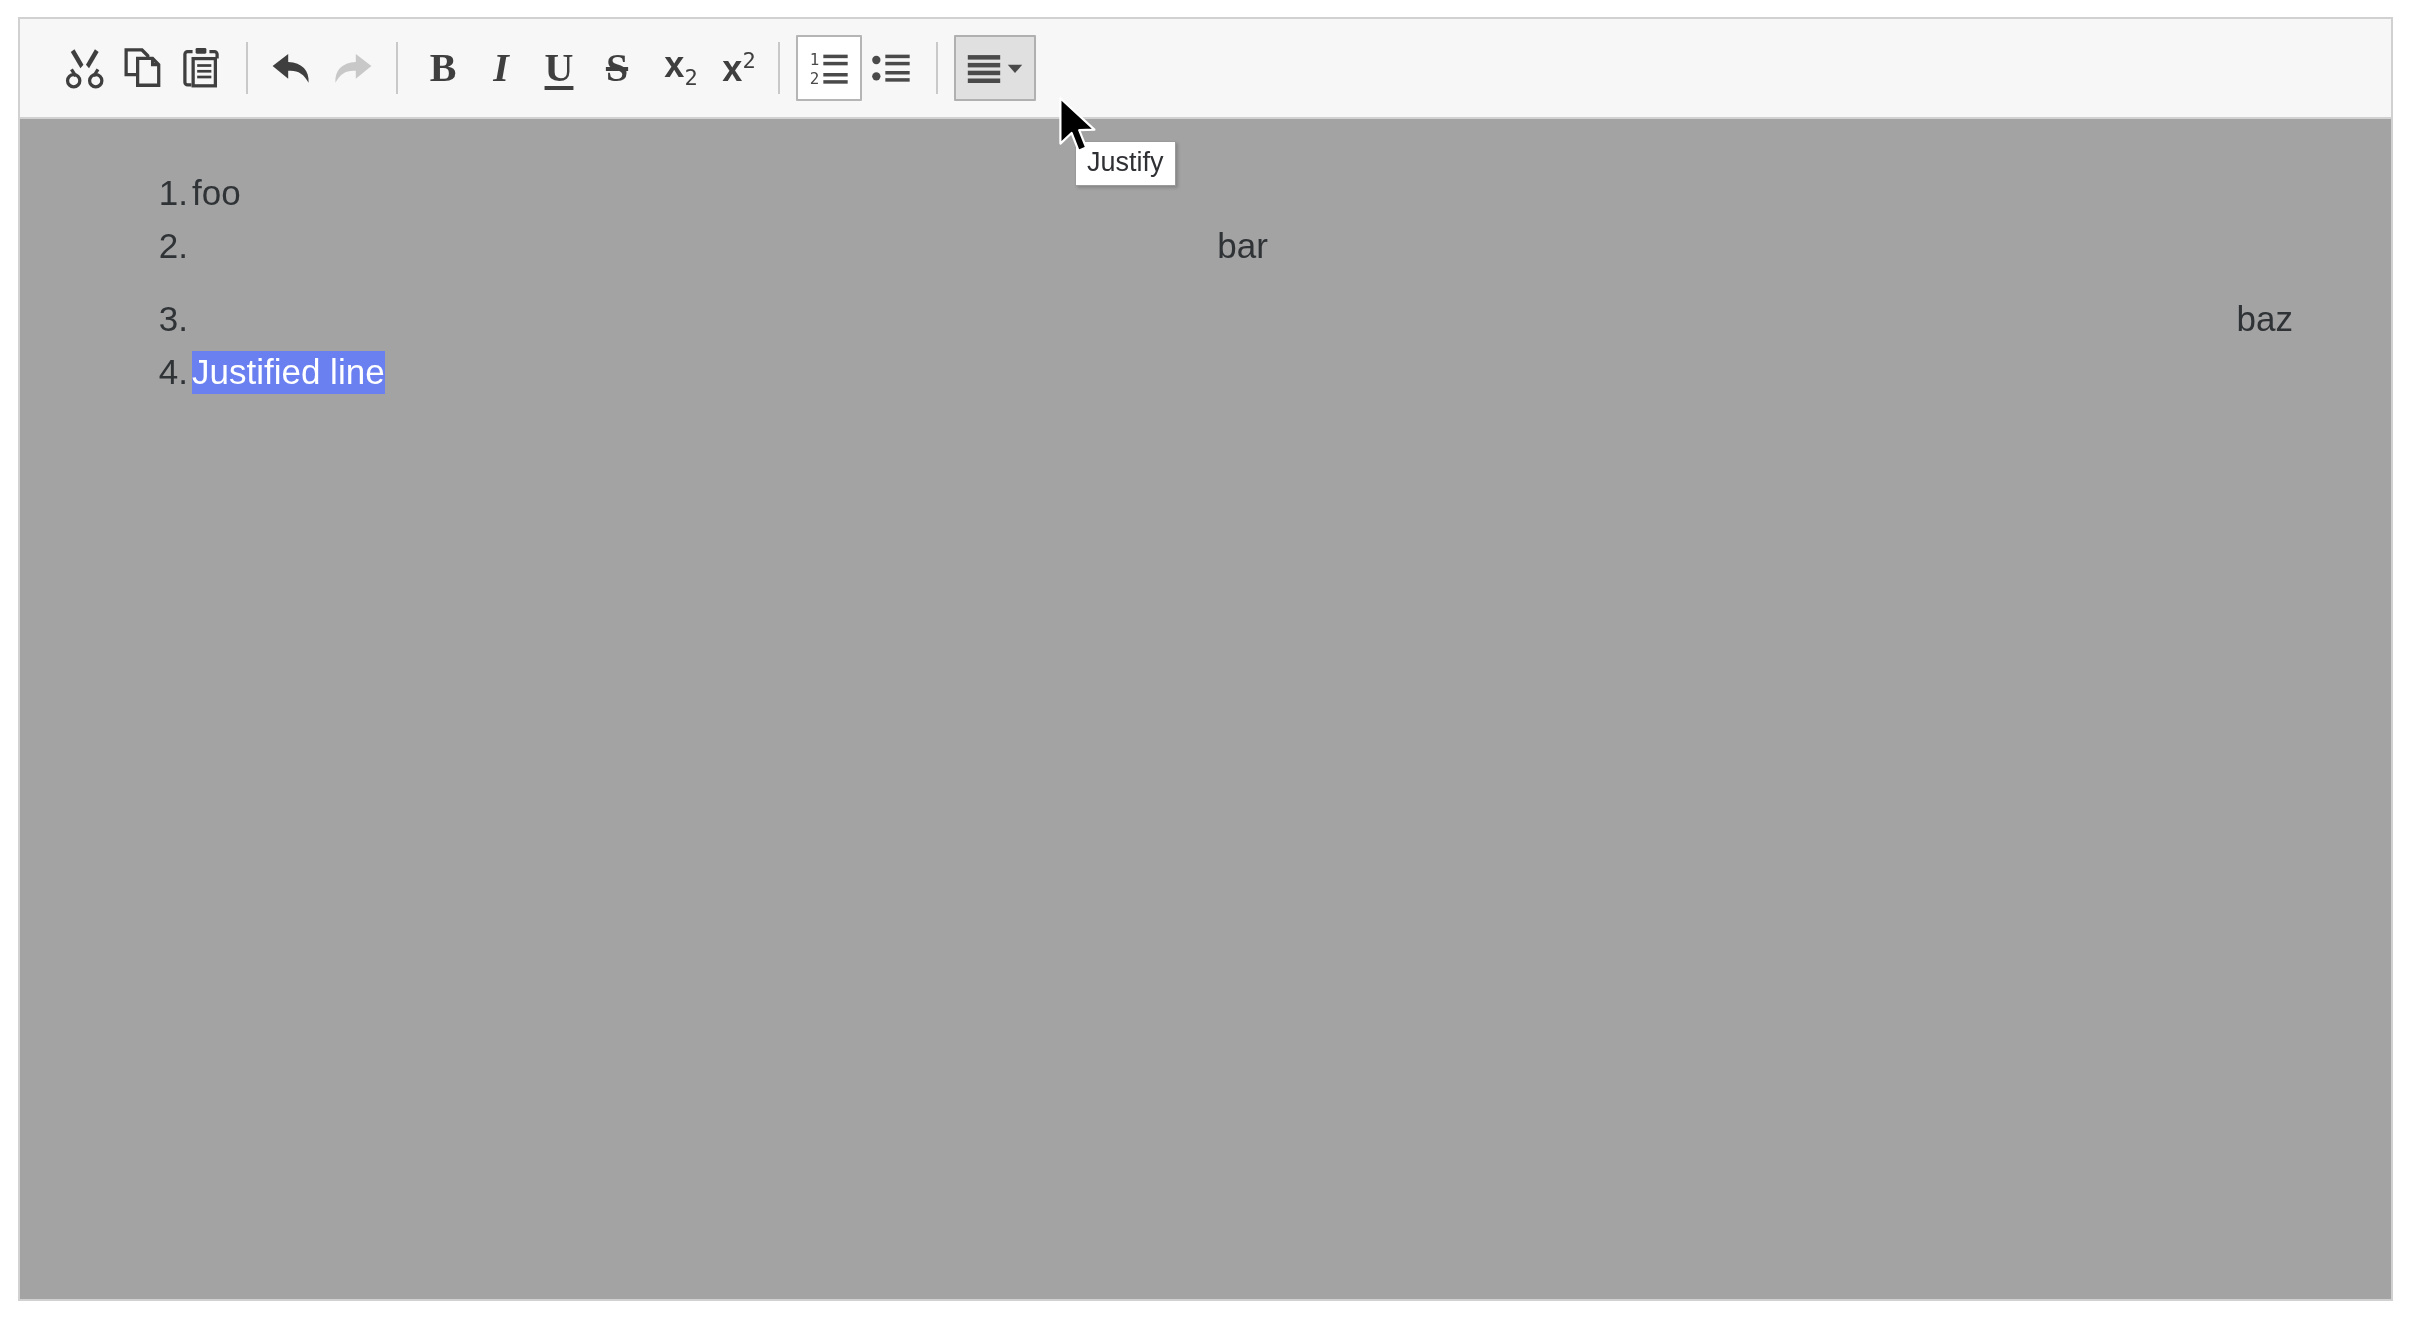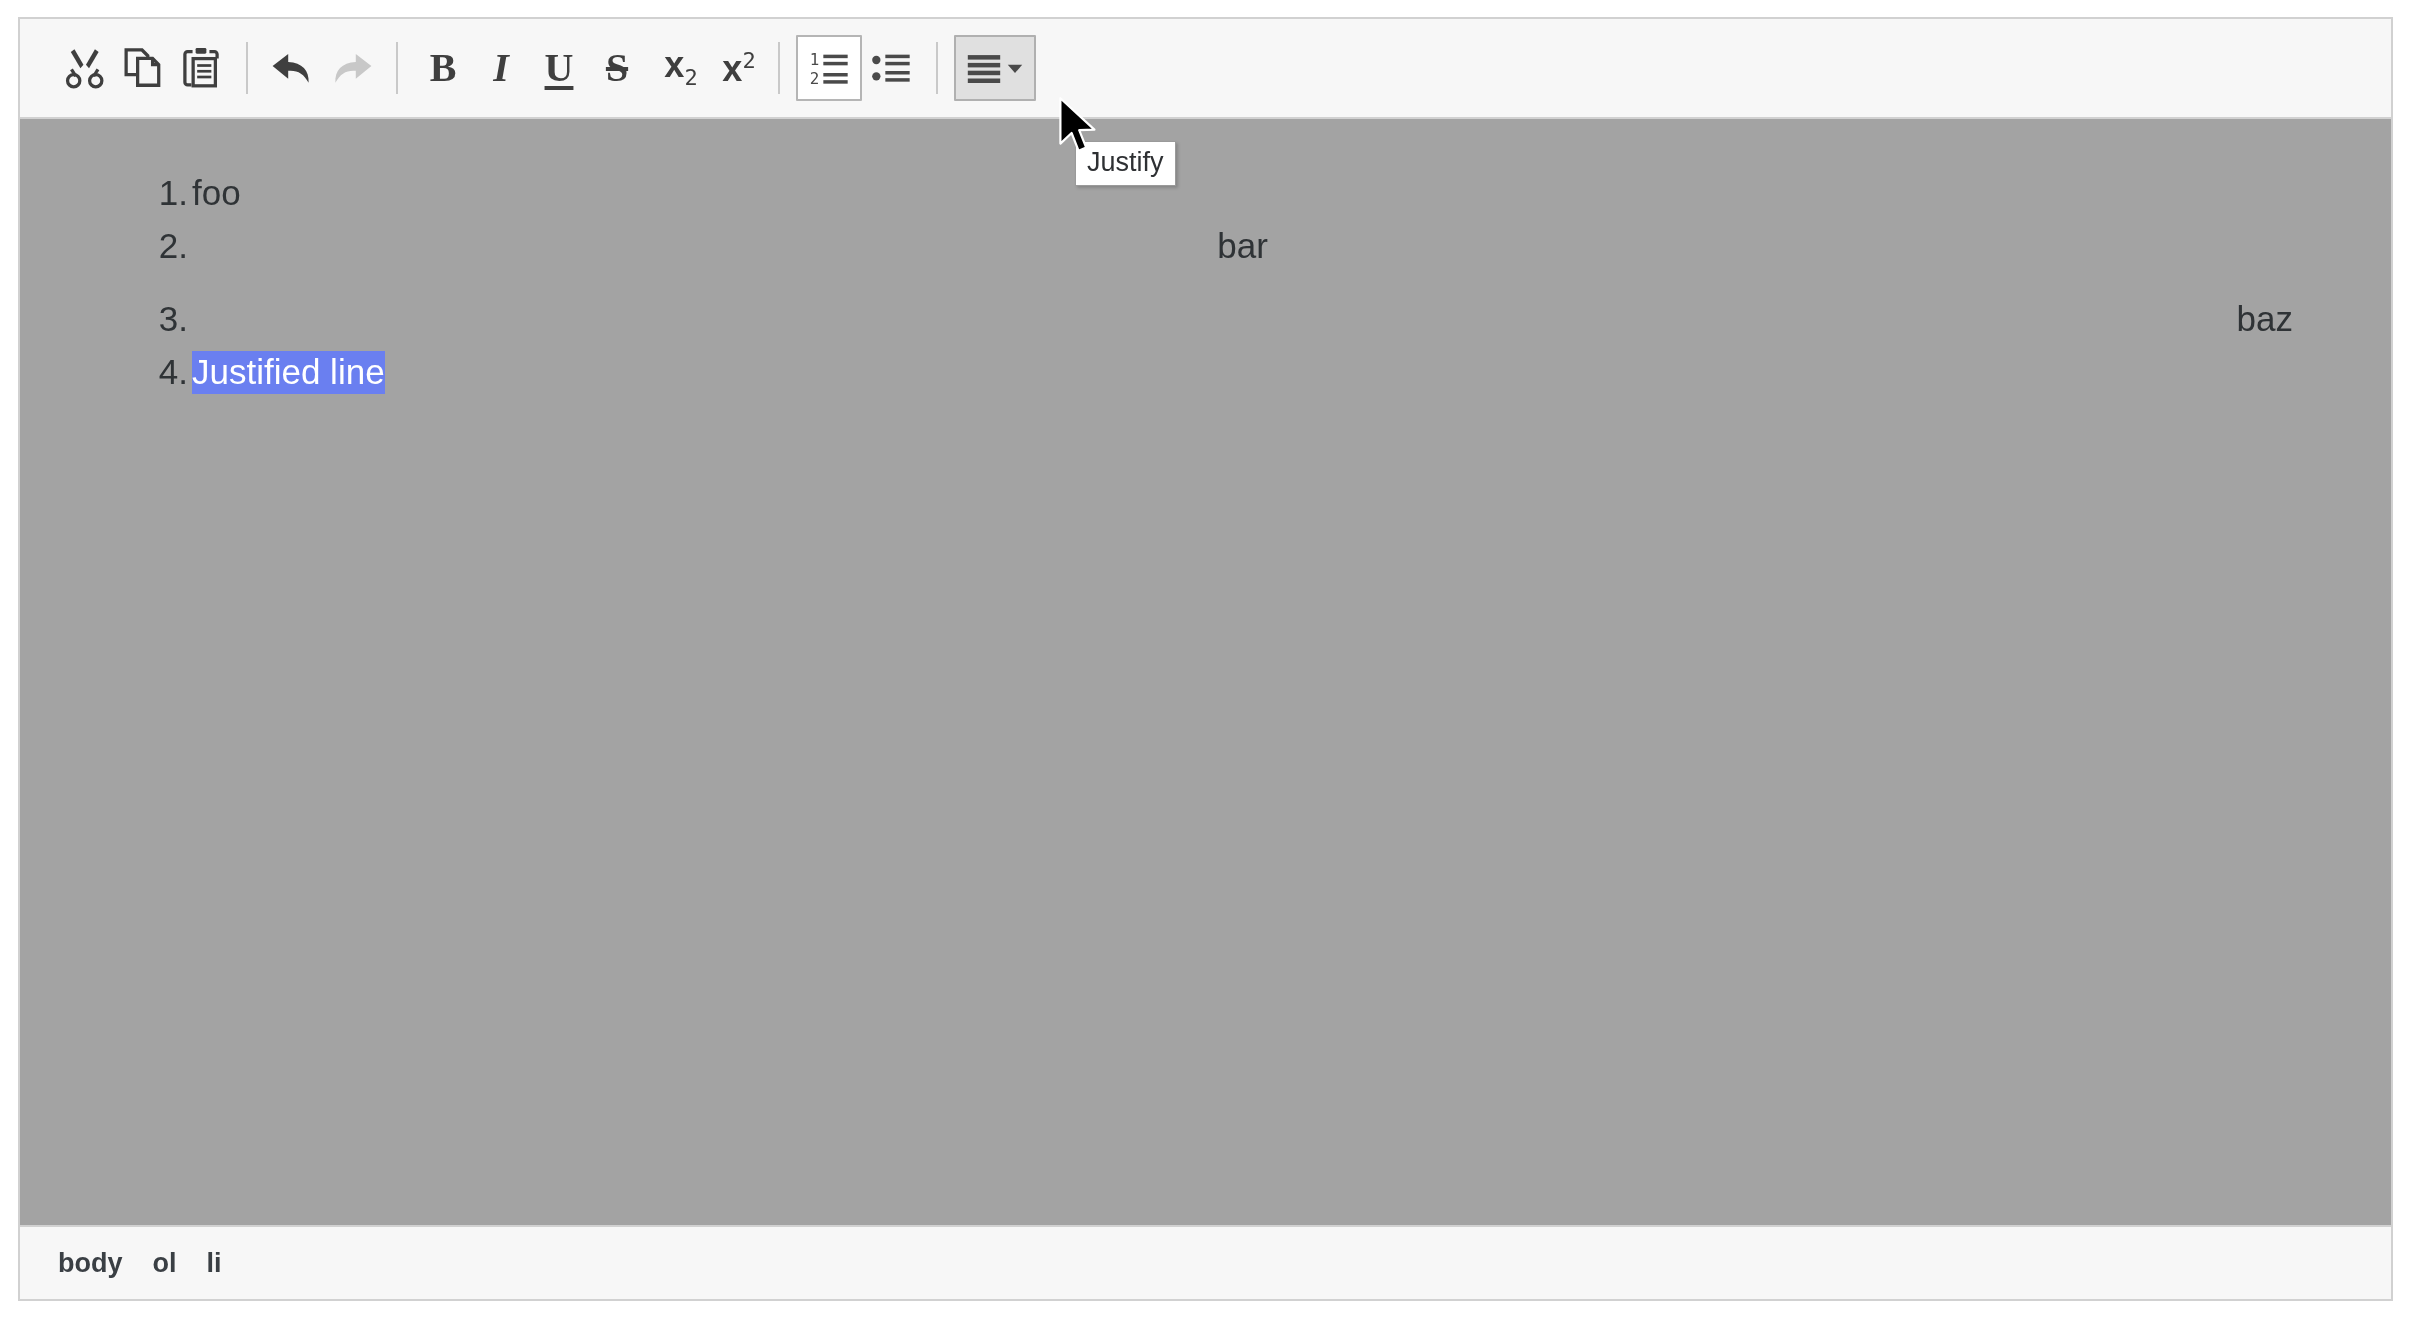--- a/index.html
+++ b/index.html
@@ -367,19 +367,14 @@
       </li>
       <li class="al-right">
         <span>baz</span>
       </li>
       <li class="al-left">
         <span class="sel-text">Justified line</span>
       </li>
     </ol>
   </div>
 
-  <div id="statusbar">
-    <span class="path-item">body</span>
-    <span class="path-item">ol</span>
-    <span class="path-item">li</span>
-  </div>
 
 </div>
 
 </body></html>

